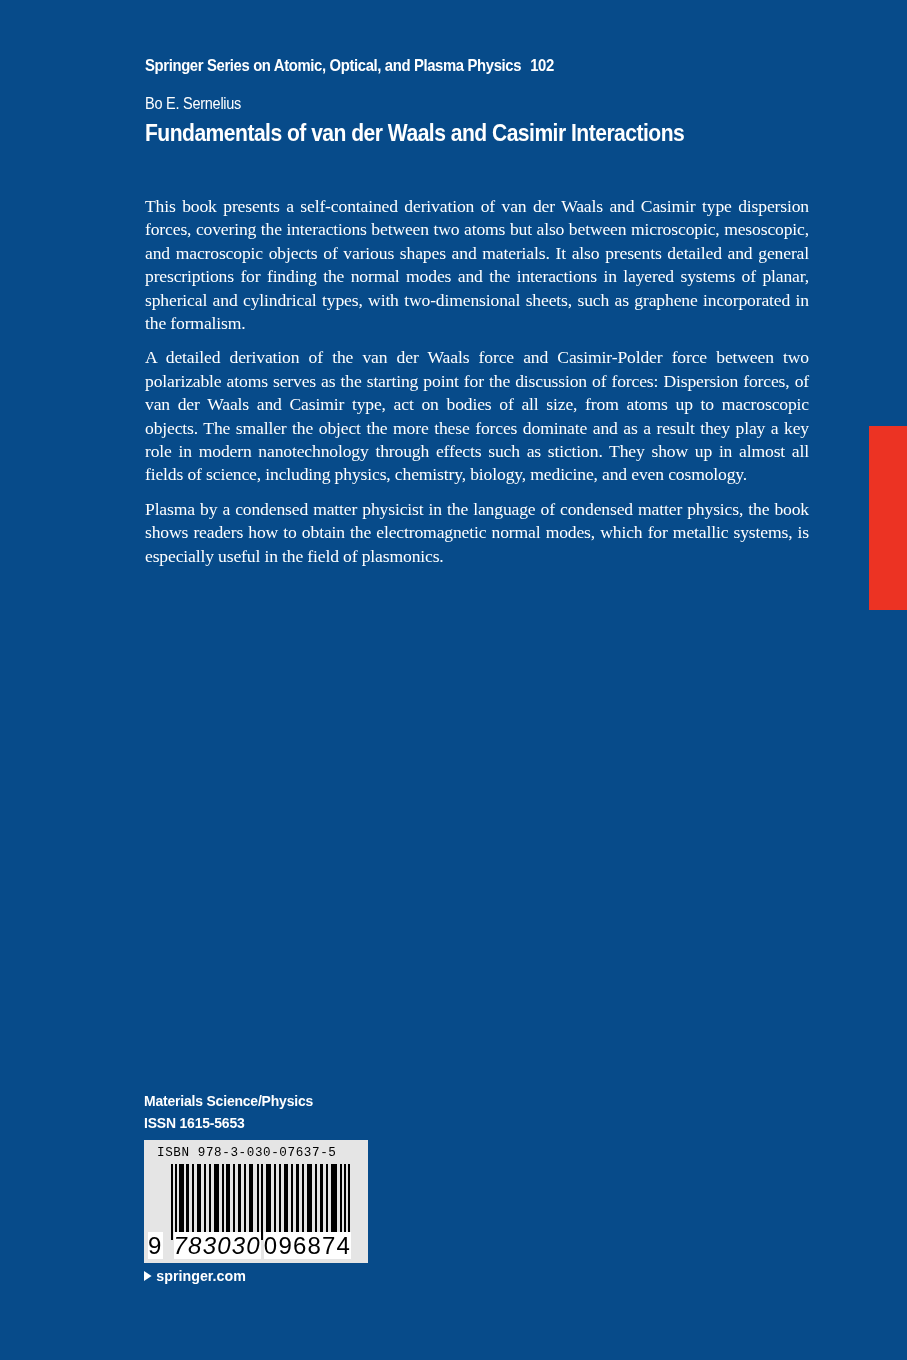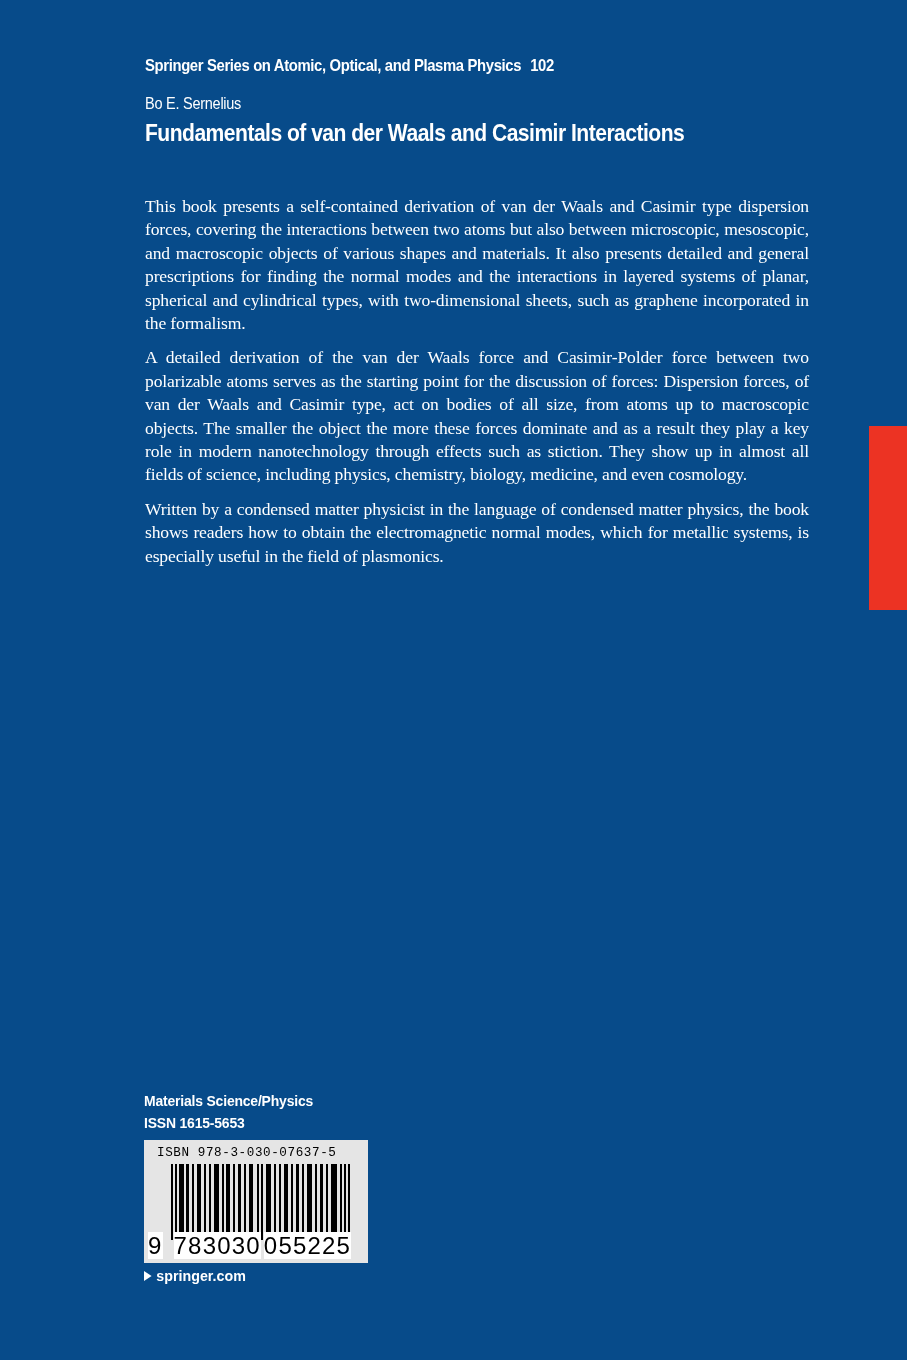--- a/index.html
+++ b/index.html
@@ -116,21 +116,21 @@
       left: 4px;
       top: 93px;
       font-family: "Liberation Sans", sans-serif;
       font-size: 24px;
       letter-spacing: 1.2px;
       white-space: nowrap;
       line-height: 26px;
     }
     .ean-digits span { background: #fff; }
     .ean-digits .g1 { margin-right: 11px; }
-    .ean-digits .g2 { margin-right: 3px; }
+    .ean-digits .g2 { margin-right: 3px; font-style: italic; }
     .site {
       position: absolute;
       left: 144px;
       top: 1267px;
       font-family: "Liberation Sans", sans-serif;
       font-weight: bold;
       font-size: 15px;
       display: flex;
       align-items: center;
       gap: 5px;
@@ -154,21 +154,21 @@
     <span>Springer Series on Atomic, Optical, and Plasma Physics</span><span class="num">102</span>
   </div>
 
   <div class="author">Bo E. Sernelius</div>
 
   <div class="title">Fundamentals of van der Waals and Casimir Interactions</div>
 
   <div class="blurb">
     <p>This book presents a self-contained derivation of van der Waals and Casimir type dispersion forces, covering the interactions between two atoms but also between microscopic, mesoscopic, and macroscopic objects of various shapes and materials. It also presents detailed and general prescriptions for finding the normal modes and the interactions in layered systems of planar, spherical and cylindrical types, with two-dimensional sheets, such as graphene incorporated in the formalism.</p>
     <p>A detailed derivation of the van der Waals force and Casimir-Polder force between two polarizable atoms serves as the starting point for the discussion of forces: Dispersion forces, of van der Waals and Casimir type, act on bodies of all size, from atoms up to macroscopic objects. The smaller the object the more these forces dominate and as a result they play a key role in modern nanotechnology through effects such as stiction. They show up in almost all fields of science, including physics, chemistry, biology, medicine, and even cosmology.</p>
-    <p>Written by a condensed matter physicist in the language of condensed matter physics, the book shows readers how to obtain the electromagnetic normal modes, which for metallic systems, is especially useful in the field of plasmonics.</p>
+    <p>Plasma by a condensed matter physicist in the language of condensed matter physics, the book shows readers how to obtain the electromagnetic normal modes, which for metallic systems, is especially useful in the field of plasmonics.</p>
   </div>
 
   <div class="red-tab"></div>
 
   <div class="subject">
     <div>Materials Science/Physics</div>
     <div>ISSN 1615-5653</div>
   </div>
 
   <div class="barcode-box">
@@ -203,21 +203,21 @@
         <rect x="144" y="0" width="2" height="68"></rect>
         <rect x="149" y="0" width="3" height="68"></rect>
         <rect x="155" y="0" width="2" height="68"></rect>
         <rect x="160" y="0" width="6" height="68"></rect>
         <rect x="169" y="0" width="2" height="68"></rect>
         <rect x="173" y="0" width="2" height="76"></rect>
         <rect x="177" y="0" width="2" height="76"></rect>
       </g>
     </svg>
     <div class="ean-digits">
-      <span class="g1">9</span><span class="g2">783030</span><span>055225</span>
+      <span class="g1">9</span><span class="g2">783030</span><span>096874</span>
     </div>
   </div>
 
   <div class="site">
     <span class="arrow"></span>
     <span>springer.com</span>
   </div>
 
 </div>
 

